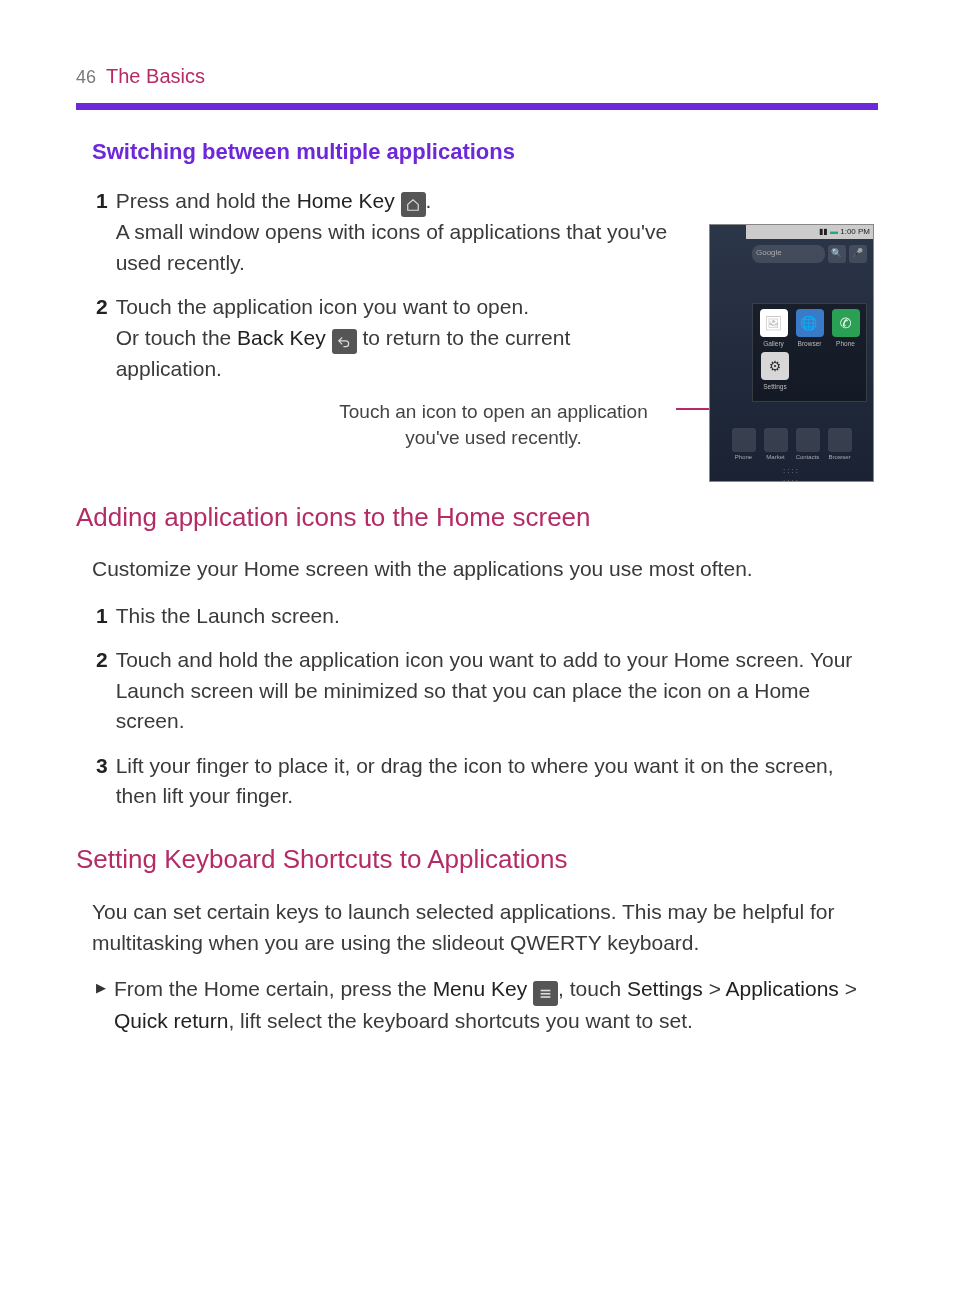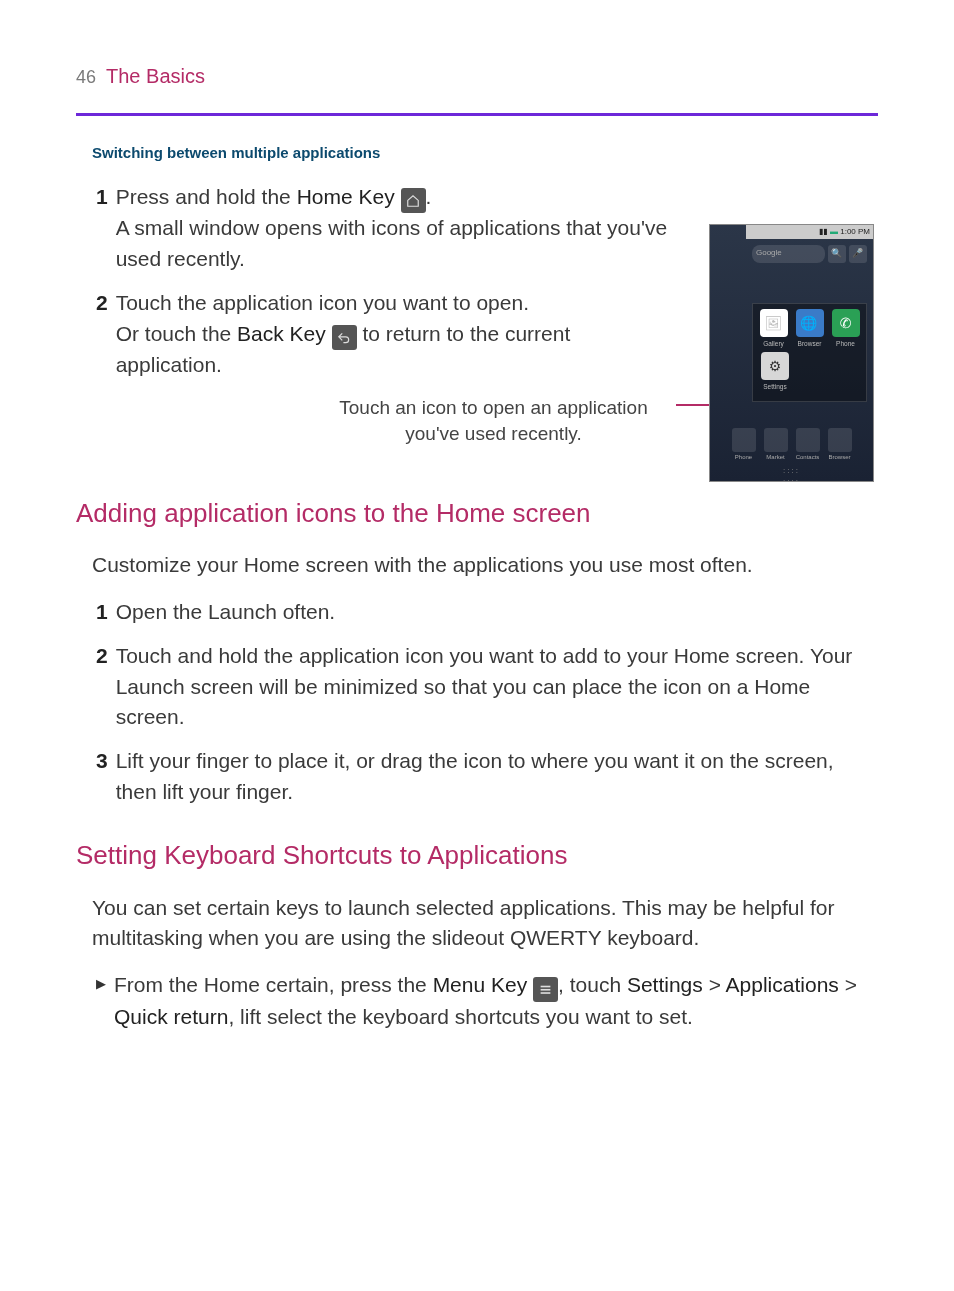--- a/index.html
+++ b/index.html
@@ -11,37 +11,37 @@
     color: #3a3a3a;
     padding: 62px 76px 60px 76px;
     font-size: 21px;
     line-height: 1.45;
     position: relative;
   }
   .header {
     display: flex;
     align-items: baseline;
     gap: 10px;
-    padding-bottom: 22px;
-    border-bottom: 3px solid #6d28d9;
+    padding-bottom: 12px;
+    border-bottom: 7px solid #6d28d9;
     margin-bottom: 26px;
   }
   .page-num {
     color: #7a7a7a;
     font-size: 18px;
   }
   .section-title {
     color: #b42b66;
     font-size: 20px;
     font-weight: 500;
   }
   .subheading {
     font-weight: 700;
-    color: #0c4a6e;
-    font-size: 15px;
+    color: #6d28d9;
+    font-size: 22px;
     margin-bottom: 18px;
     margin-left: 16px;
   }
   ol.steps {
     list-style: none;
     margin-left: 20px;
     margin-bottom: 10px;
   }
   ol.steps li {
     display: flex;
@@ -280,21 +280,21 @@
     </div>
     <div class="dots">::::<br>::::</div>
   </div>
 </div>
 
 <div class="h2">Adding application icons to the Home screen</div>
 <div class="para">Customize your Home screen with the applications you use most often.</div>
 <ol class="steps">
   <li>
     <span class="num">1</span>
-    <span class="body"> Open the Launch often.</span>
+    <span class="body"> This the Launch screen.</span>
   </li>
   <li>
     <span class="num">2</span>
     <span class="body"> Touch and hold the application icon you want to add to your Home screen. Your Launch screen will be minimized so that you can place the icon on a Home screen.</span>
   </li>
   <li>
     <span class="num">3</span>
     <span class="body"> Lift your finger to place it, or drag the icon to where you want it on the screen, then lift your finger.</span>
   </li>
 </ol>

